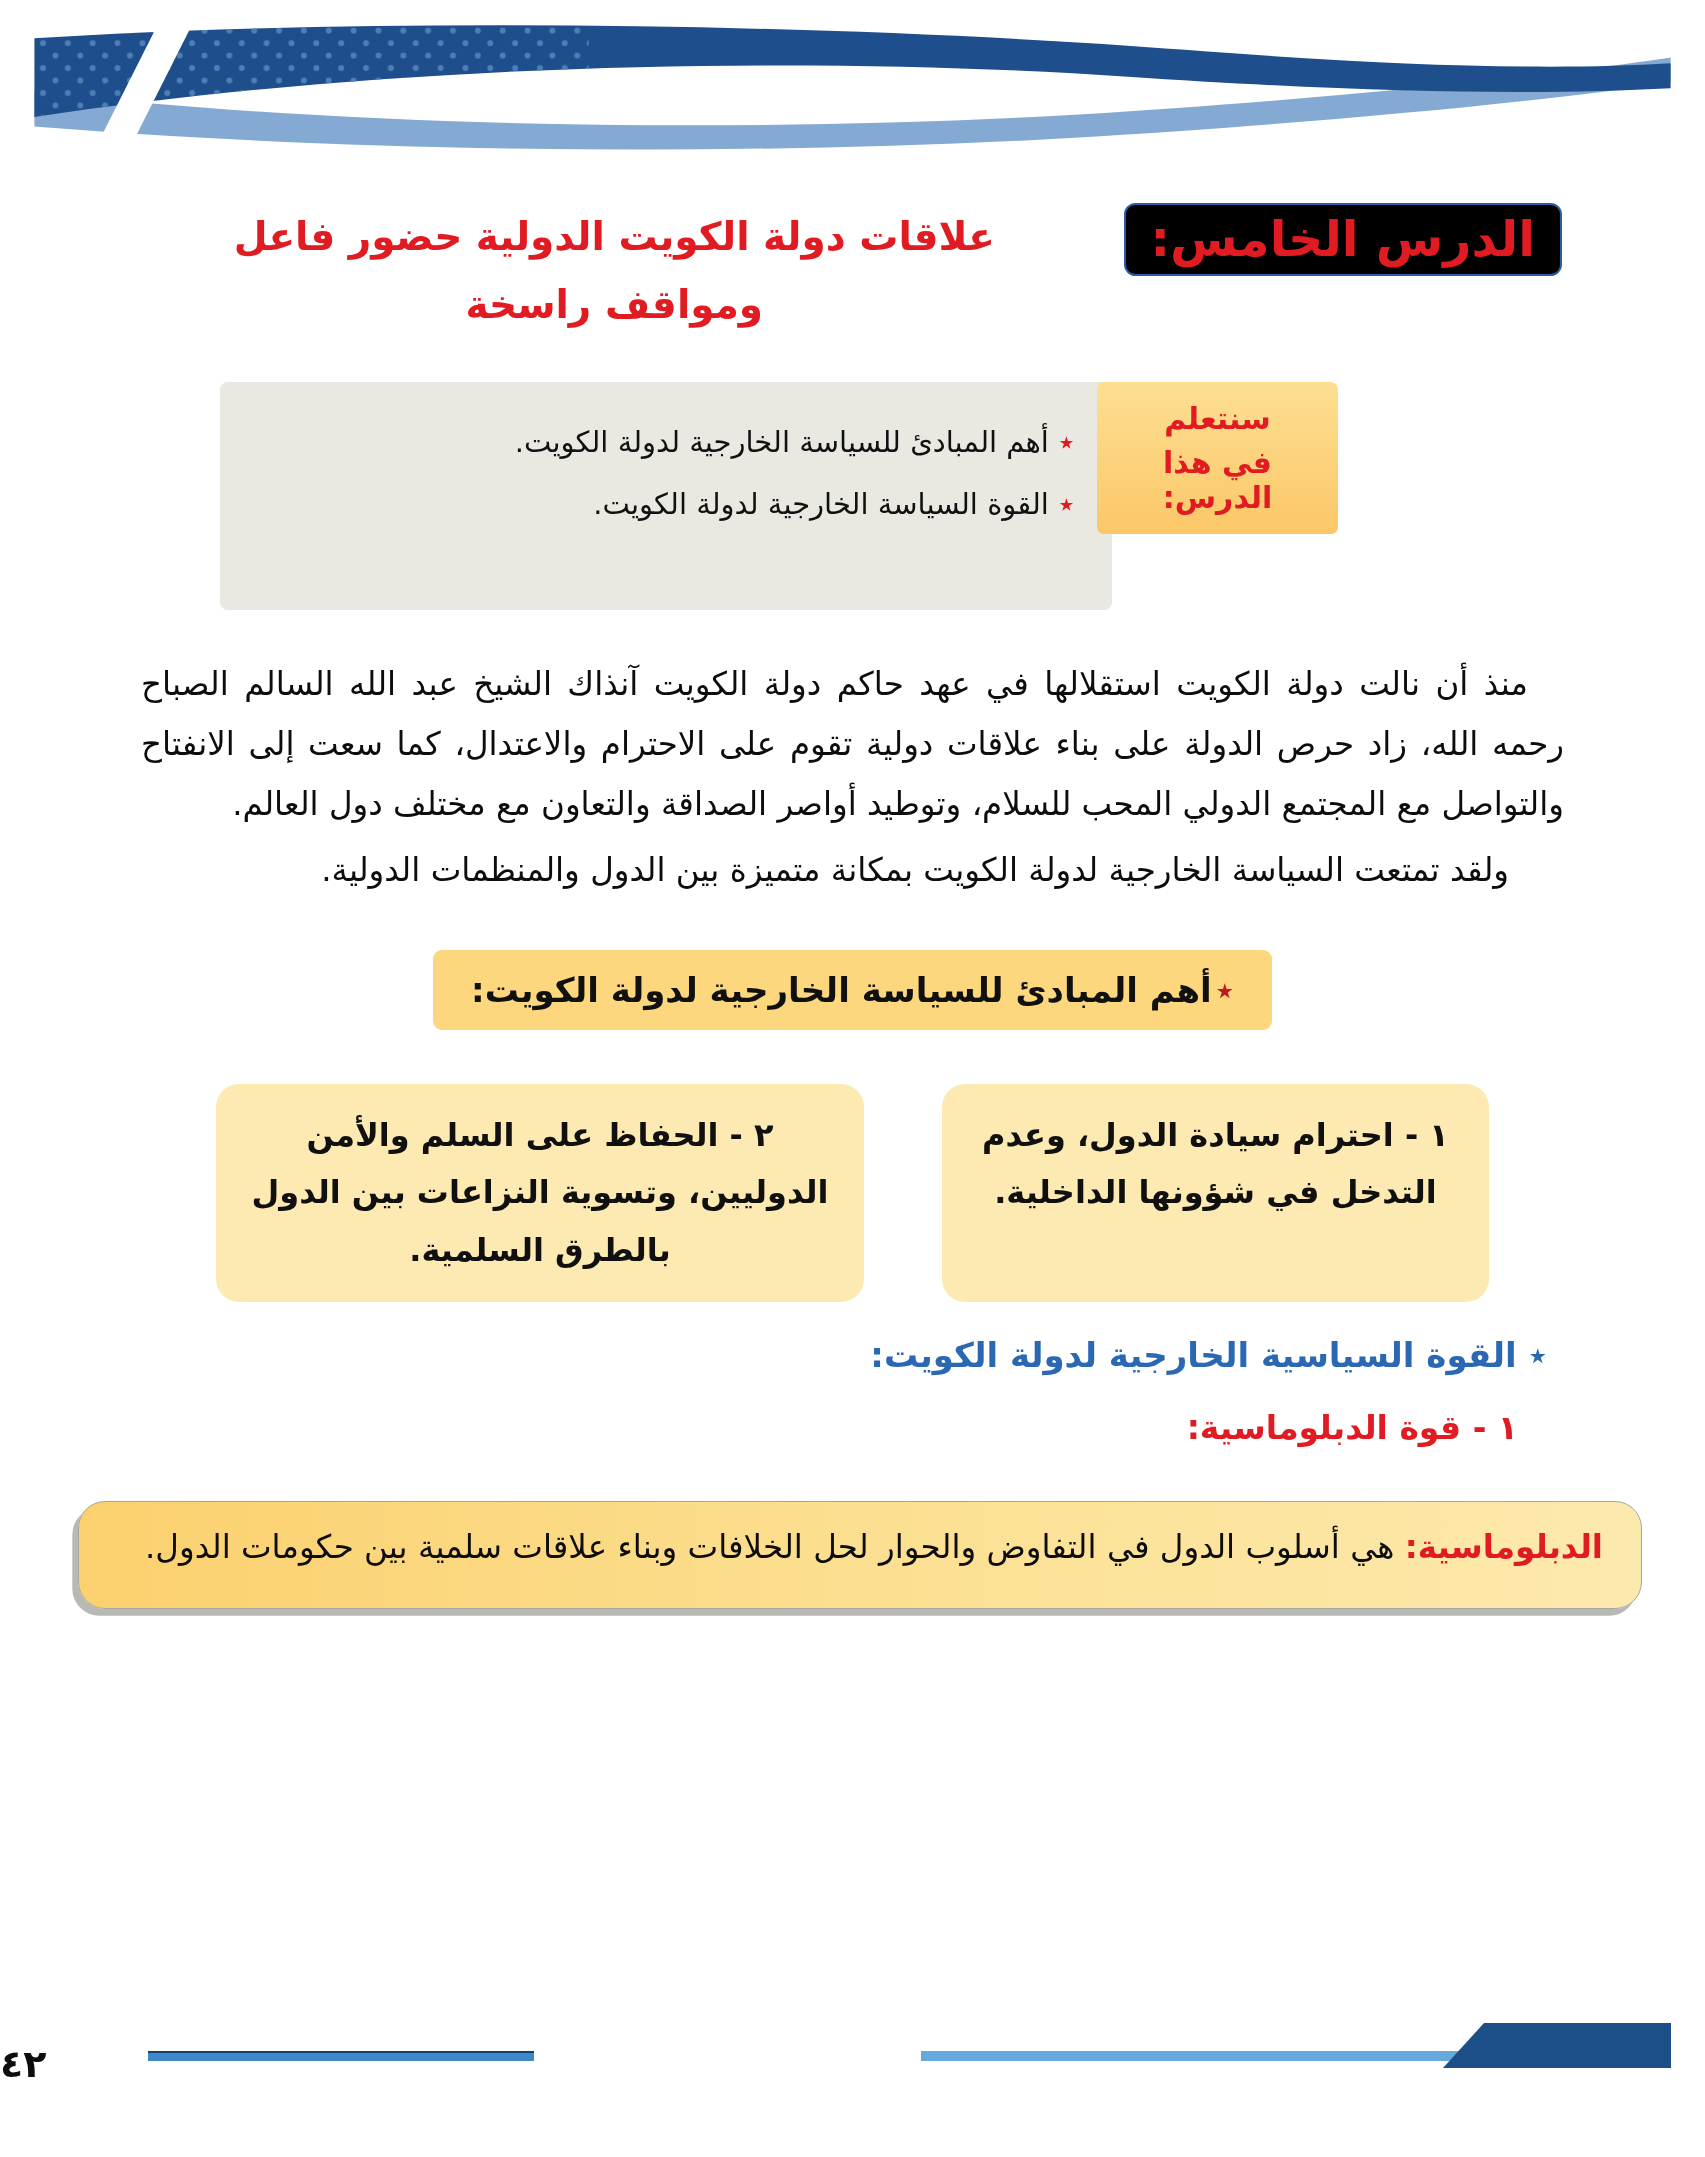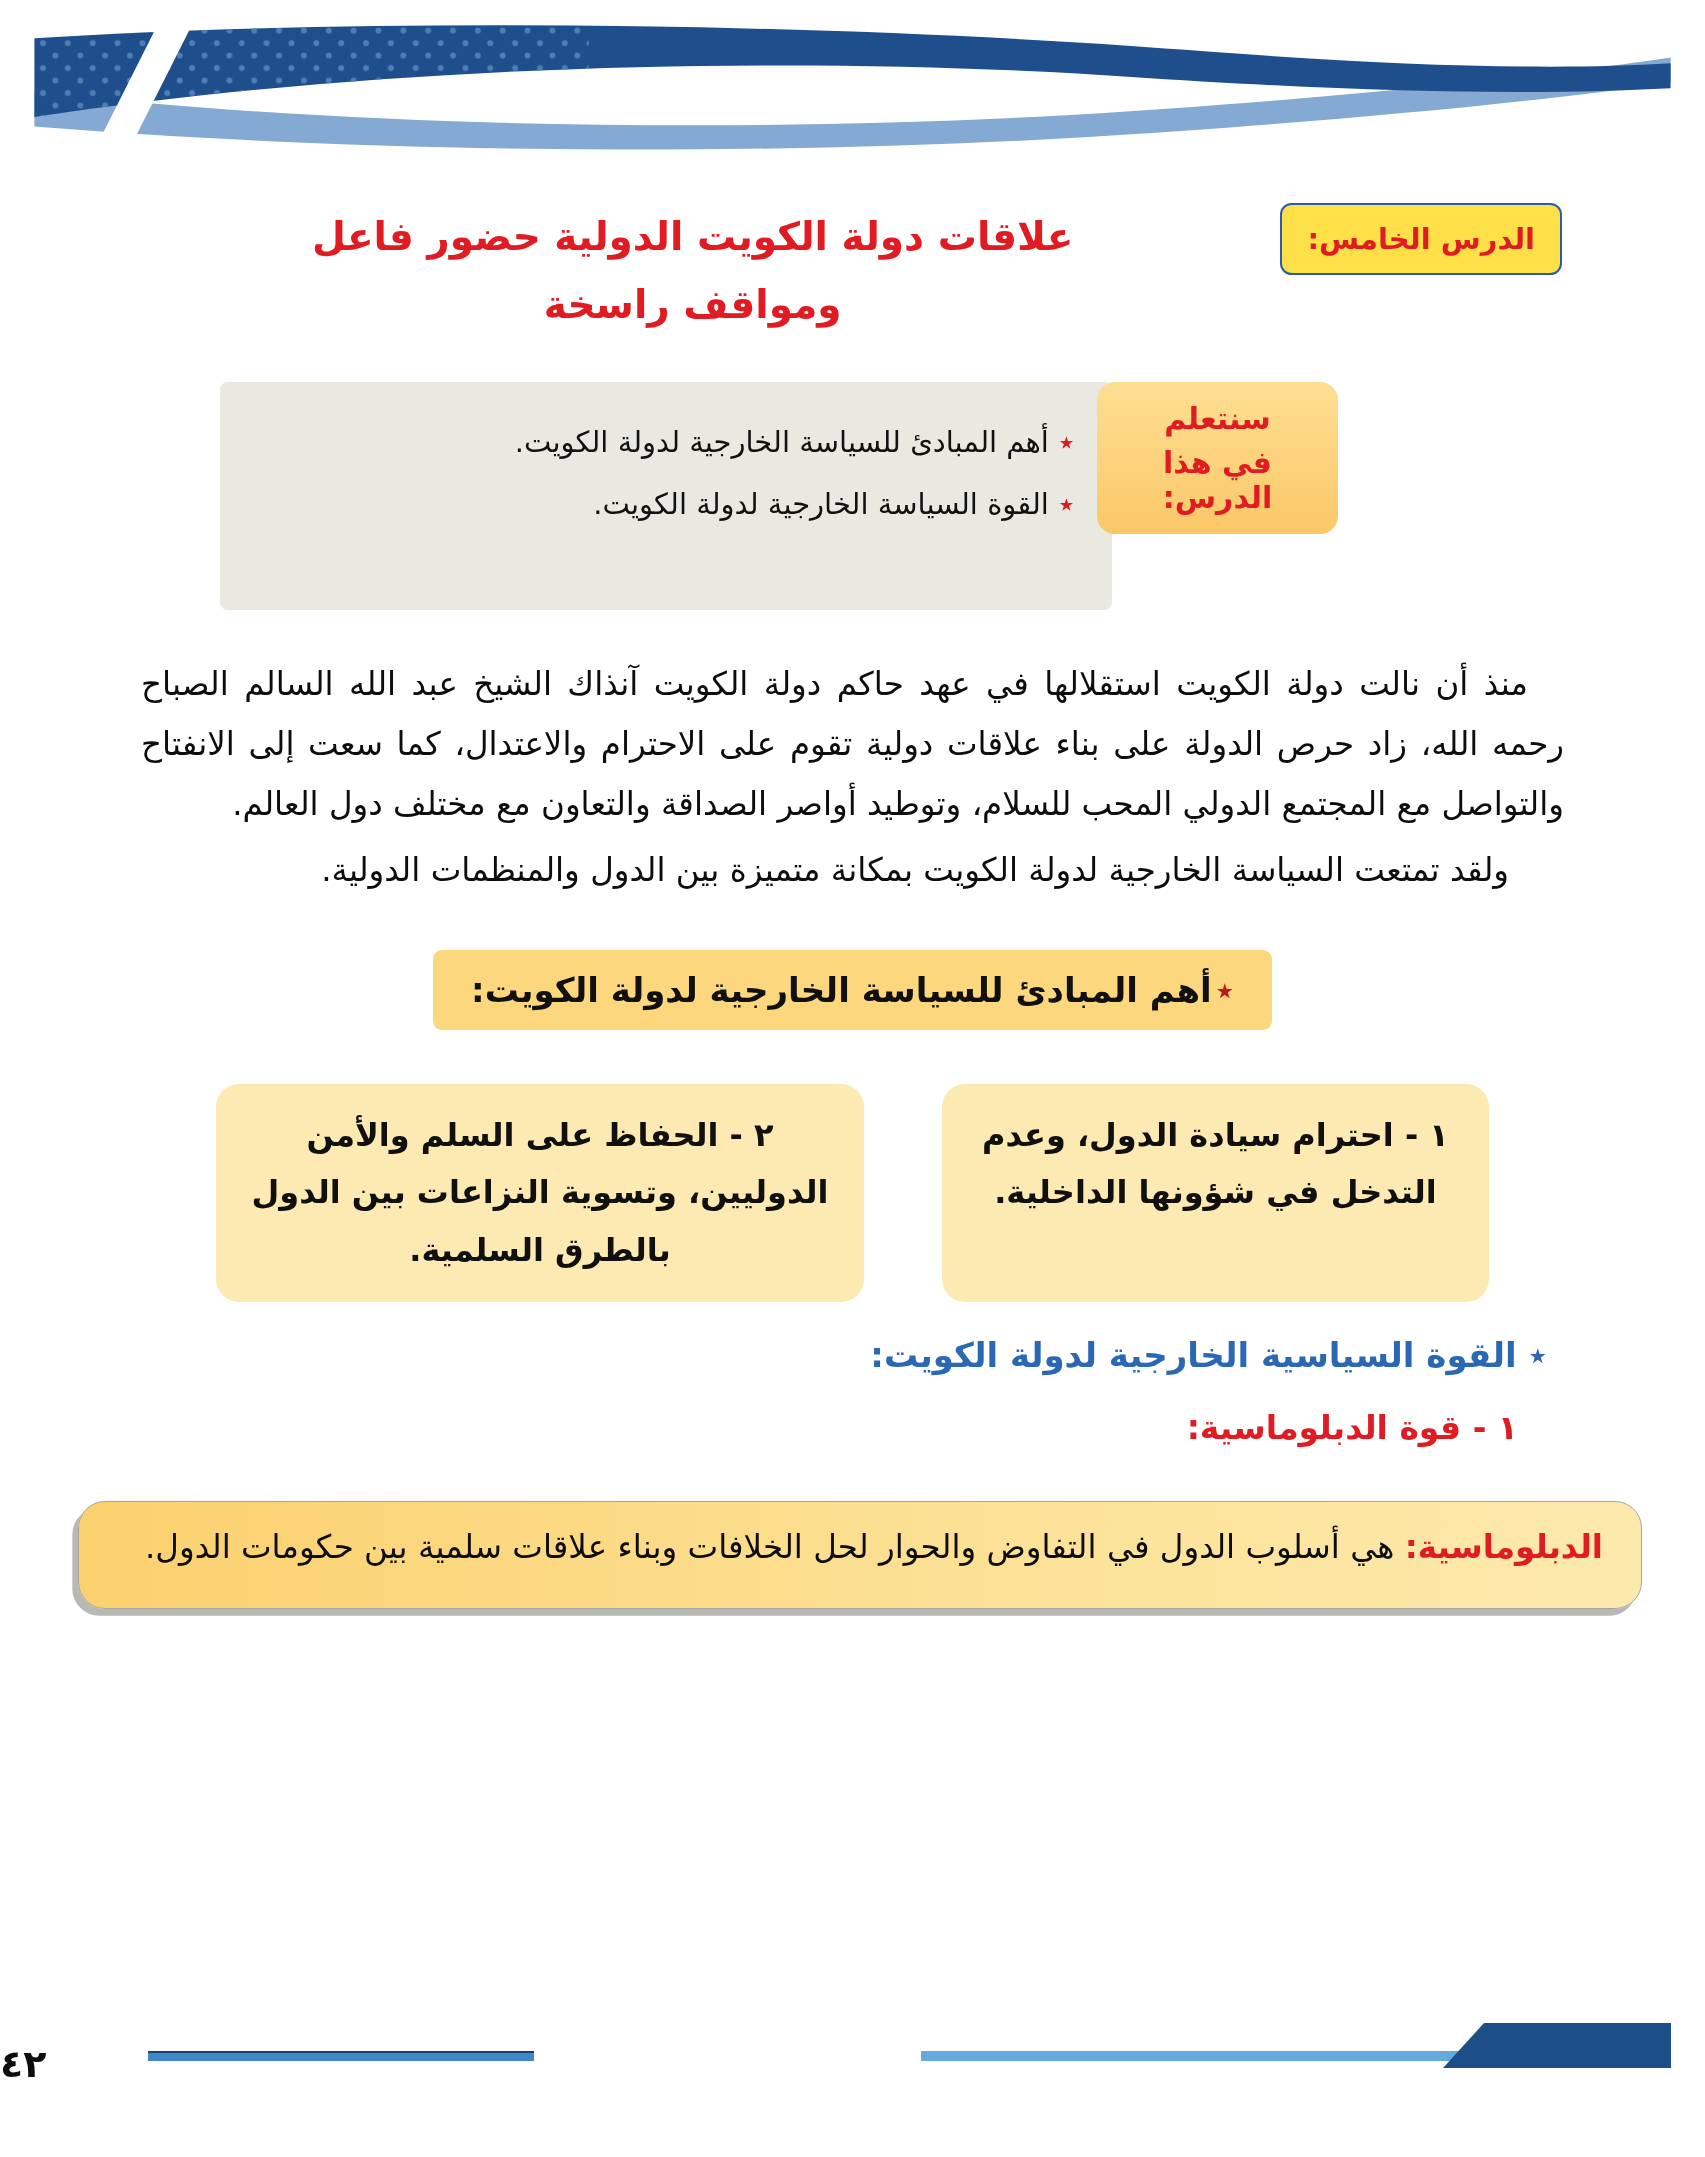--- a/index.html
+++ b/index.html
@@ -12,36 +12,36 @@
     background:#ffffff;
     overflow:hidden;
     direction:rtl;
   }
   
   .banner { position:absolute; top:0; left:0; width:1705px; height:163px; display:block; }
   
   .title-row { display:flex; align-items:flex-start; padding:203px 143px 0 143px; gap:38px; }
   .lesson-label {
     border:2.9px solid #2a5ca8; border-radius:11.5px;
-    padding:17px 25px;
-    color:#e01b22; font-size:29px; font-weight:bold;
+    padding:6px 25px;
+    color:#e01b22; font-size:49px; font-weight:bold;
     white-space:nowrap;
-    background:#fde047;
+    background:#000000;
   }
   .lesson-title {
     flex:1; text-align:center;
     color:#e01b22; font-size:39px; font-weight:bold; line-height:1.75;
   }
   
   .learn-row { display:flex; align-items:flex-start; margin:42px 367px 0 220px; }
   .learn-badge {
     flex:0 0 241px; min-height:145px; z-index:2;
     margin-left:-15.3px;
     background:linear-gradient(180deg,#fddf92,#fbc768);
-    border-radius:18px;
+    border-radius:7px;
     display:flex; flex-direction:column; justify-content:center; align-items:center; gap:9.6px;
     color:#e01b22; font-weight:bold; font-size:30px; text-align:center;
     padding:19px 13.4px;
   }
   .learn-panel {
     flex:1; min-height:228px;
     background:#e9e9e2; border-radius:7.6px;
     padding:29px 38px 23px 29px;
   }
   .learn-list { list-style:none; }

